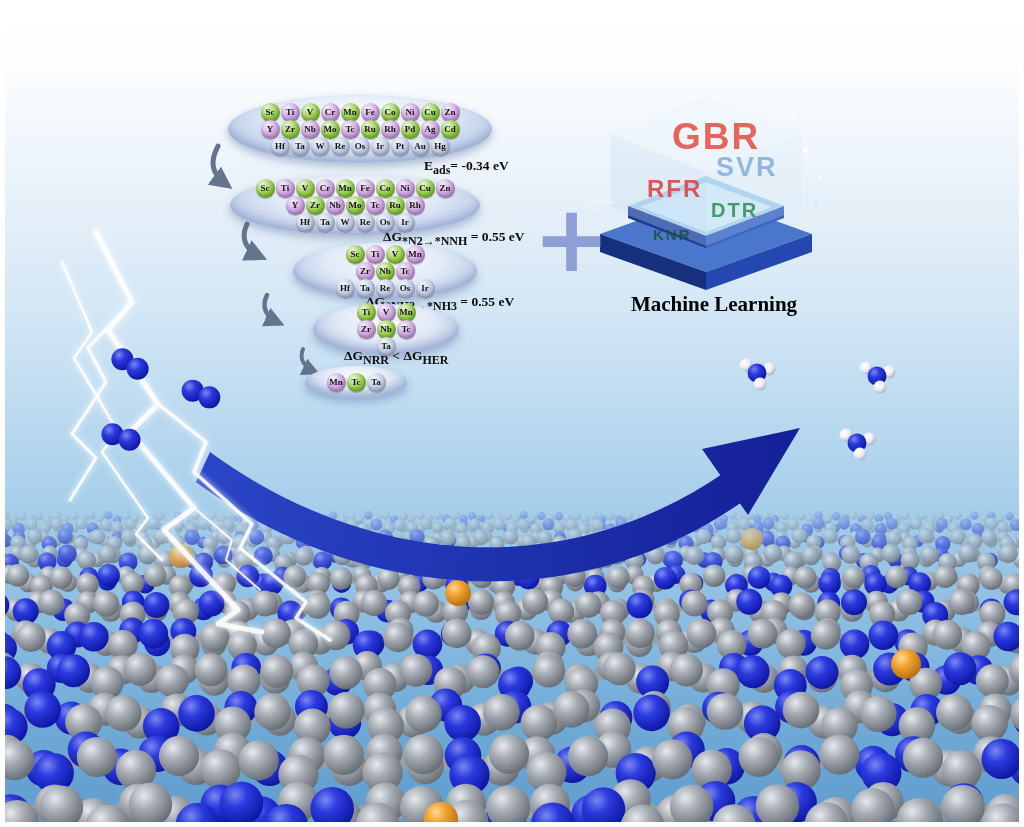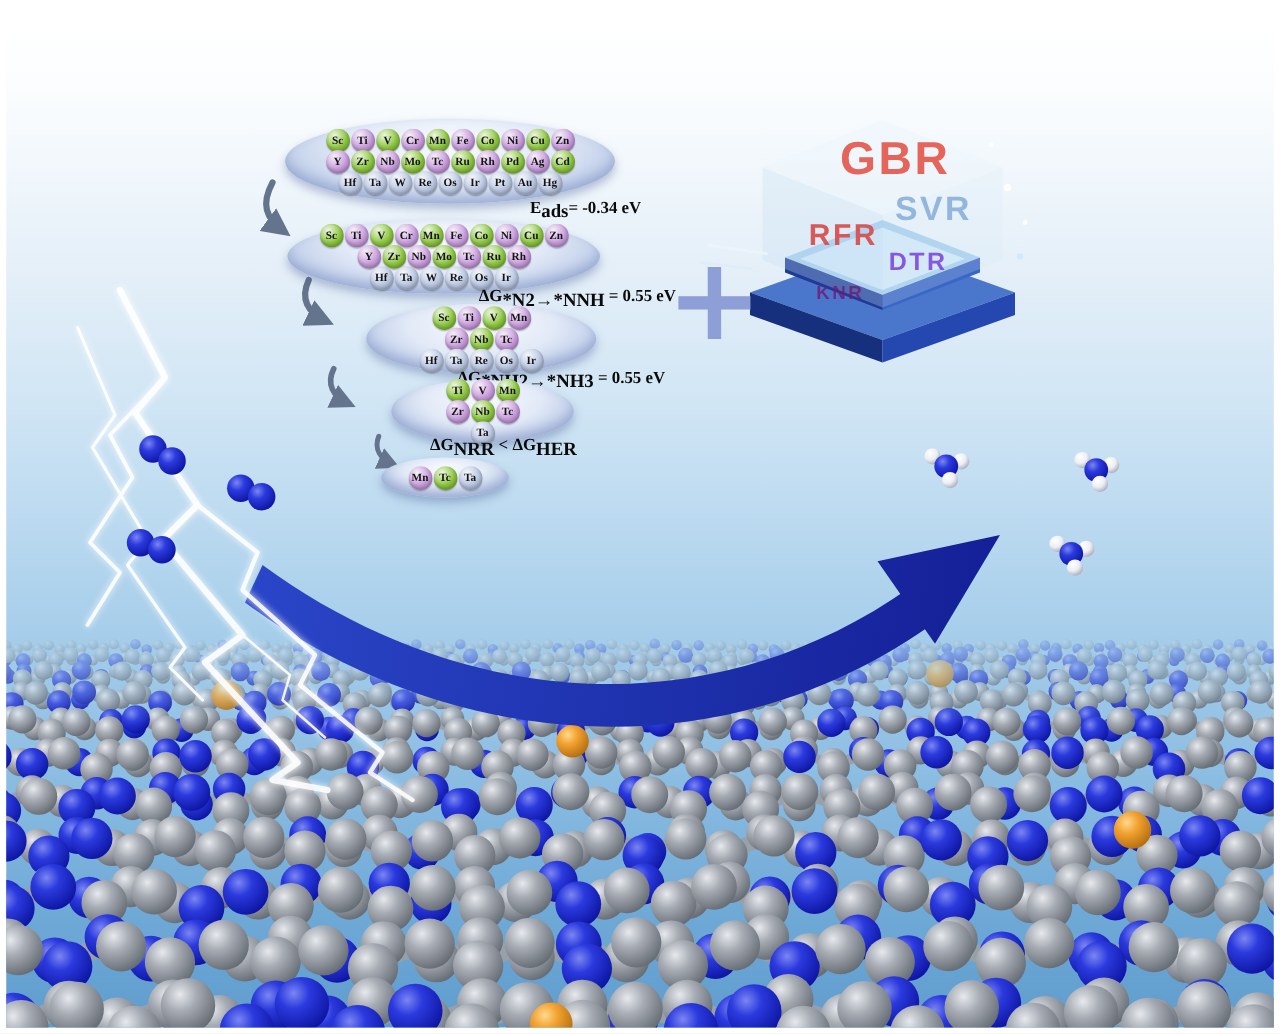--- a/index.html
+++ b/index.html
@@ -23,32 +23,32 @@
   .e4{left:305px;top:366px;width:102px;height:32px;}
   .el-row{display:flex;justify-content:center;margin:-1px 0;}
   .el-chip{width:19px;height:19px;border-radius:50%;margin:0 0.5px;display:flex;
       align-items:center;justify-content:center;font-family:"Liberation Serif",serif;
       font-weight:700;font-size:9px;color:#141414;
       box-shadow:inset -1px -2px 3px rgba(0,0,0,.28), 0 1px 1px rgba(0,0,0,.25);}
 
   
   .crit{position:absolute;font-family:"Liberation Serif",serif;font-weight:700;
       font-size:13.5px;color:#0a0a0a;white-space:nowrap;}
-  .crit sub{font-size:15px;}
+  .crit sub{font-size:12px;}
   .c0{left:424px;top:158px;}
   .c1{left:383px;top:229px;}
   .c2{left:366px;top:294px;}
   .c3{left:344px;top:348px;}
 
   
   .plus{position:absolute;left:533px;top:190px;width:74px;text-align:center;
       font-family:"DejaVu Sans",sans-serif;font-size:92px;font-weight:700;line-height:100px;}
   .ml-label{position:absolute;font-family:"Liberation Sans",sans-serif;font-weight:600;
       letter-spacing:2px;}
-  .m0{left:672px;top:106px;font-size:37px;opacity:.9;}
+  .m0{left:672px;top:116px;font-size:37px;opacity:.9;}
   .m1{left:716px;top:152px;font-size:27px;opacity:.8;}
   .m2{left:647px;top:175px;font-size:24px;opacity:.9;}
   .m3{left:711px;top:199px;font-size:20px;opacity:.75;}
   .m4{left:653px;top:226px;font-size:15px;opacity:.8;}
   .ml-caption{position:absolute;left:594px;top:292px;width:240px;text-align:center;
       font-family:"Liberation Serif",serif;font-weight:700;font-size:21px;color:#000;}
 </style>
 </head>
 <body>
 
@@ -1484,17 +1484,18 @@
           <span class="el-chip" style="background: radial-gradient(circle at 35% 28%, rgba(255, 255, 255, 0.85), rgba(255, 255, 255, 0) 55%), rgb(140, 198, 62);">Tc</span>
           <span class="el-chip" style="background: radial-gradient(circle at 35% 28%, rgba(255, 255, 255, 0.85), rgba(255, 255, 255, 0) 55%), rgb(186, 199, 226);">Ta</span>
         </div>
       </div>
 
     <div class="plus" style="color: rgb(141, 159, 214);">+</div>
     <div class="ml-models">
         <div class="ml-label m0" style="color: rgb(228, 86, 74);">GBR</div>
         <div class="ml-label m1" style="color: rgb(127, 168, 216);">SVR</div>
         <div class="ml-label m2" style="color: rgb(216, 74, 74);">RFR</div>
-        <div class="ml-label m3" style="color: #6d28d9;">DTR</div>
-        <div class="ml-label m4" style="color: #701a75;">KNR</div>
+        <div class="ml-label m3" style="color: #15803d;">DTR</div>
+        <div class="ml-label m4" style="color: #14532d;">KNR</div>
       </div>
+    <div class="ml-caption">Machine Learning</div>
   </div>
 </div>
 
 </body></html>

